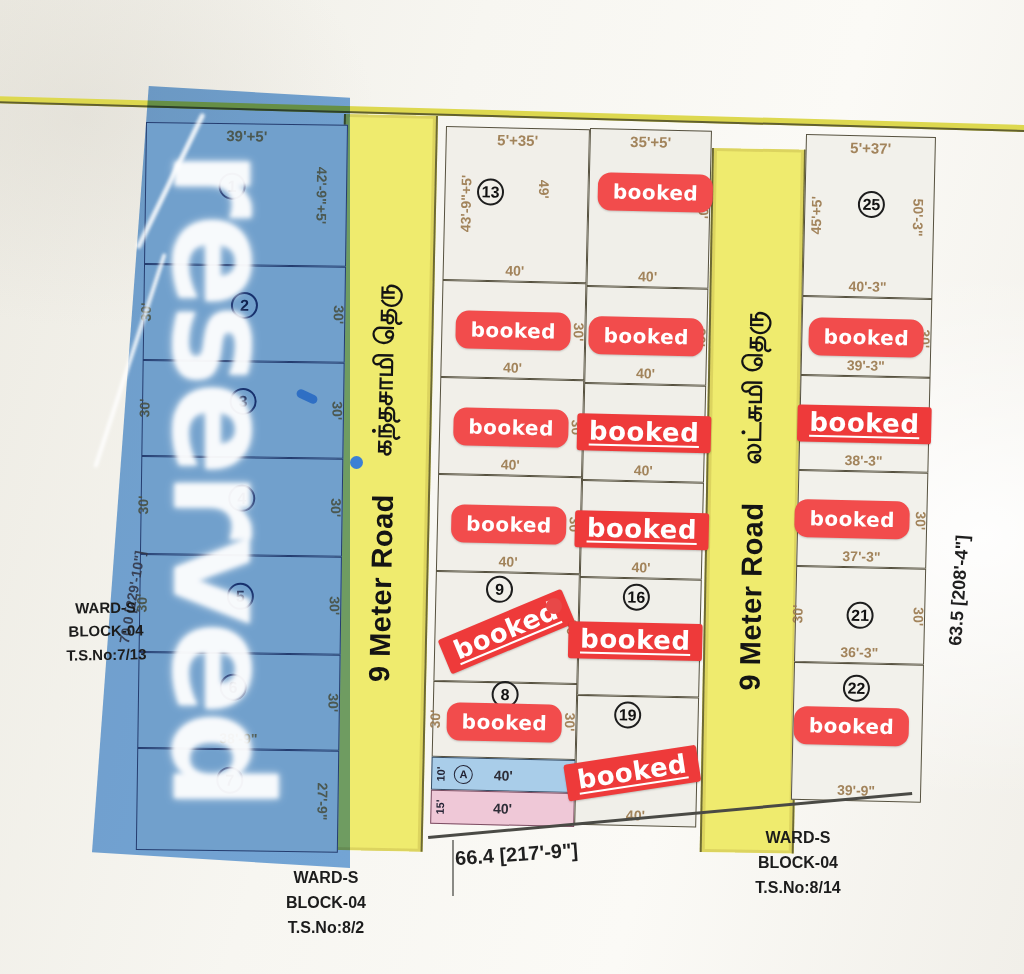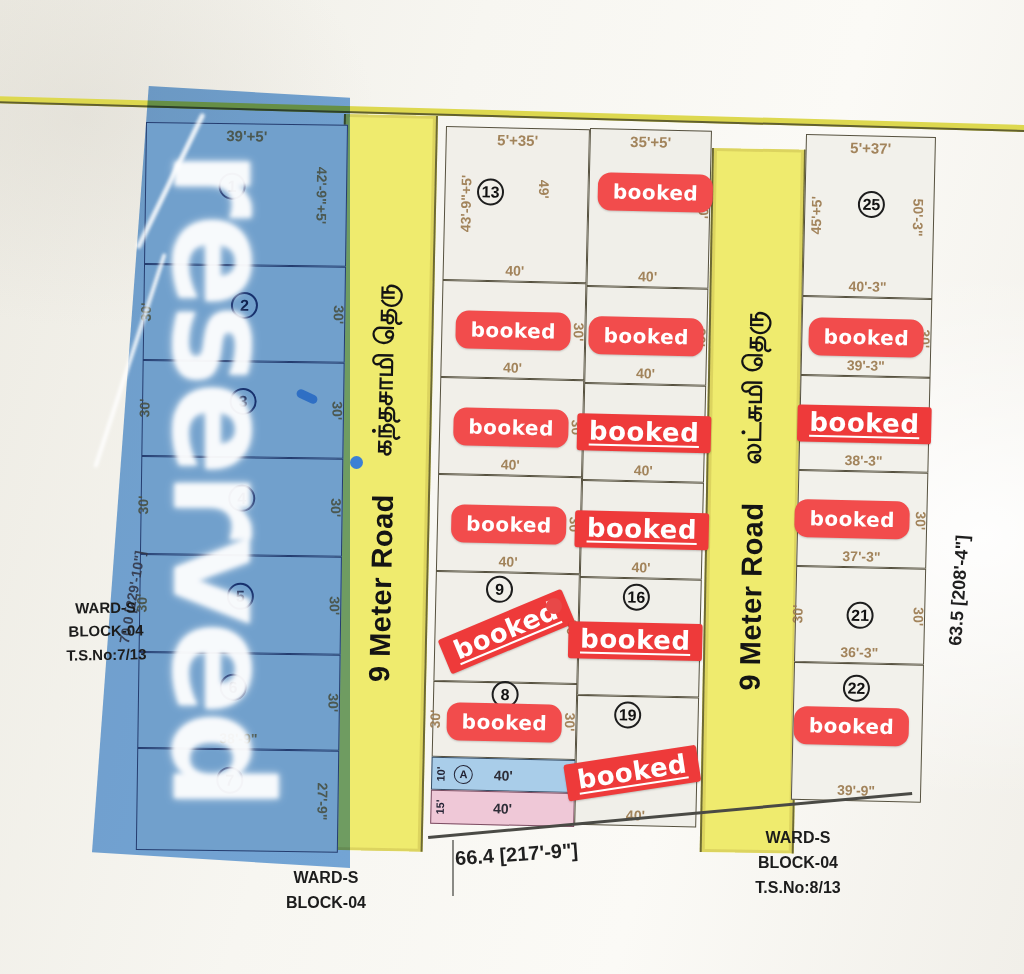--- a/index.html
+++ b/index.html
@@ -109,25 +109,26 @@
   <div class="abs measure" id="lbl-left">70.0 [229'-10"]</div>
 
   <div class="abs ward" id="ward-left">
     <span>WARD-S</span>
     <span>BLOCK-04</span>
     <span>T.S.No:7/13</span>
   </div>
   <div class="abs ward" id="ward-bottom">
     <span>WARD-S</span>
     <span>BLOCK-04</span>
+    <span>T.S.No:8/2</span>
   </div>
   <div class="abs ward" id="ward-right">
     <span>WARD-S</span>
     <span>BLOCK-04</span>
-    <span>T.S.No:8/13</span>
+    <span>T.S.No:8/14</span>
   </div>
 
 <div class="col num-blue" style="left: 146px; top: 122px; width: 202px; transform: rotate(0.8deg);">
       <div class="cell" style="height: 142px; background: rgb(243, 241, 233); border-color: rgb(77, 90, 126);">
         <div class="dim dim-top">39'+5'</div>
         <div class="dim dim-right">42'-9"+5'</div>
         <div class="pnum" style="transform: translate(calc(-50% - 14px), calc(-50% - 8px));">1</div>
       </div>
       <div class="cell" style="height: 96px; background: rgb(243, 241, 233); border-color: rgb(77, 90, 126);">
         <div class="dim dim-left">30'</div>

